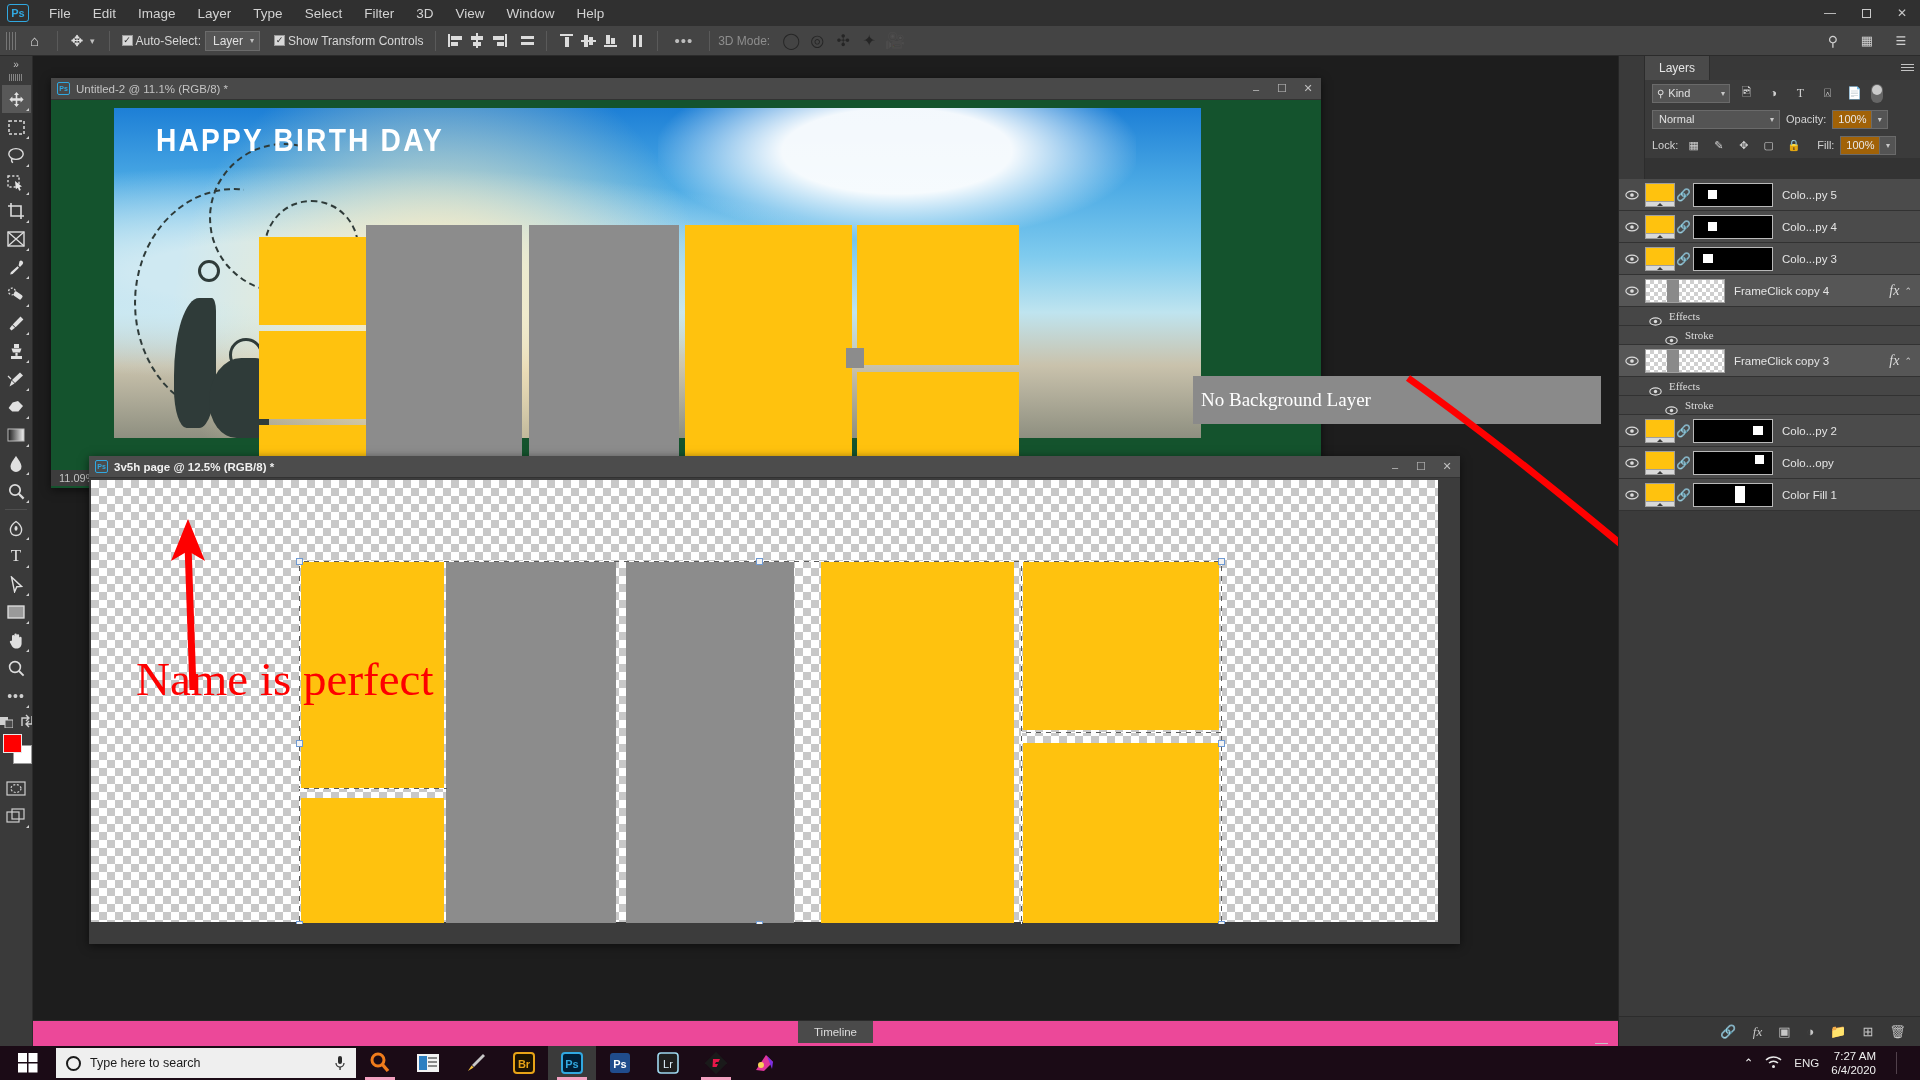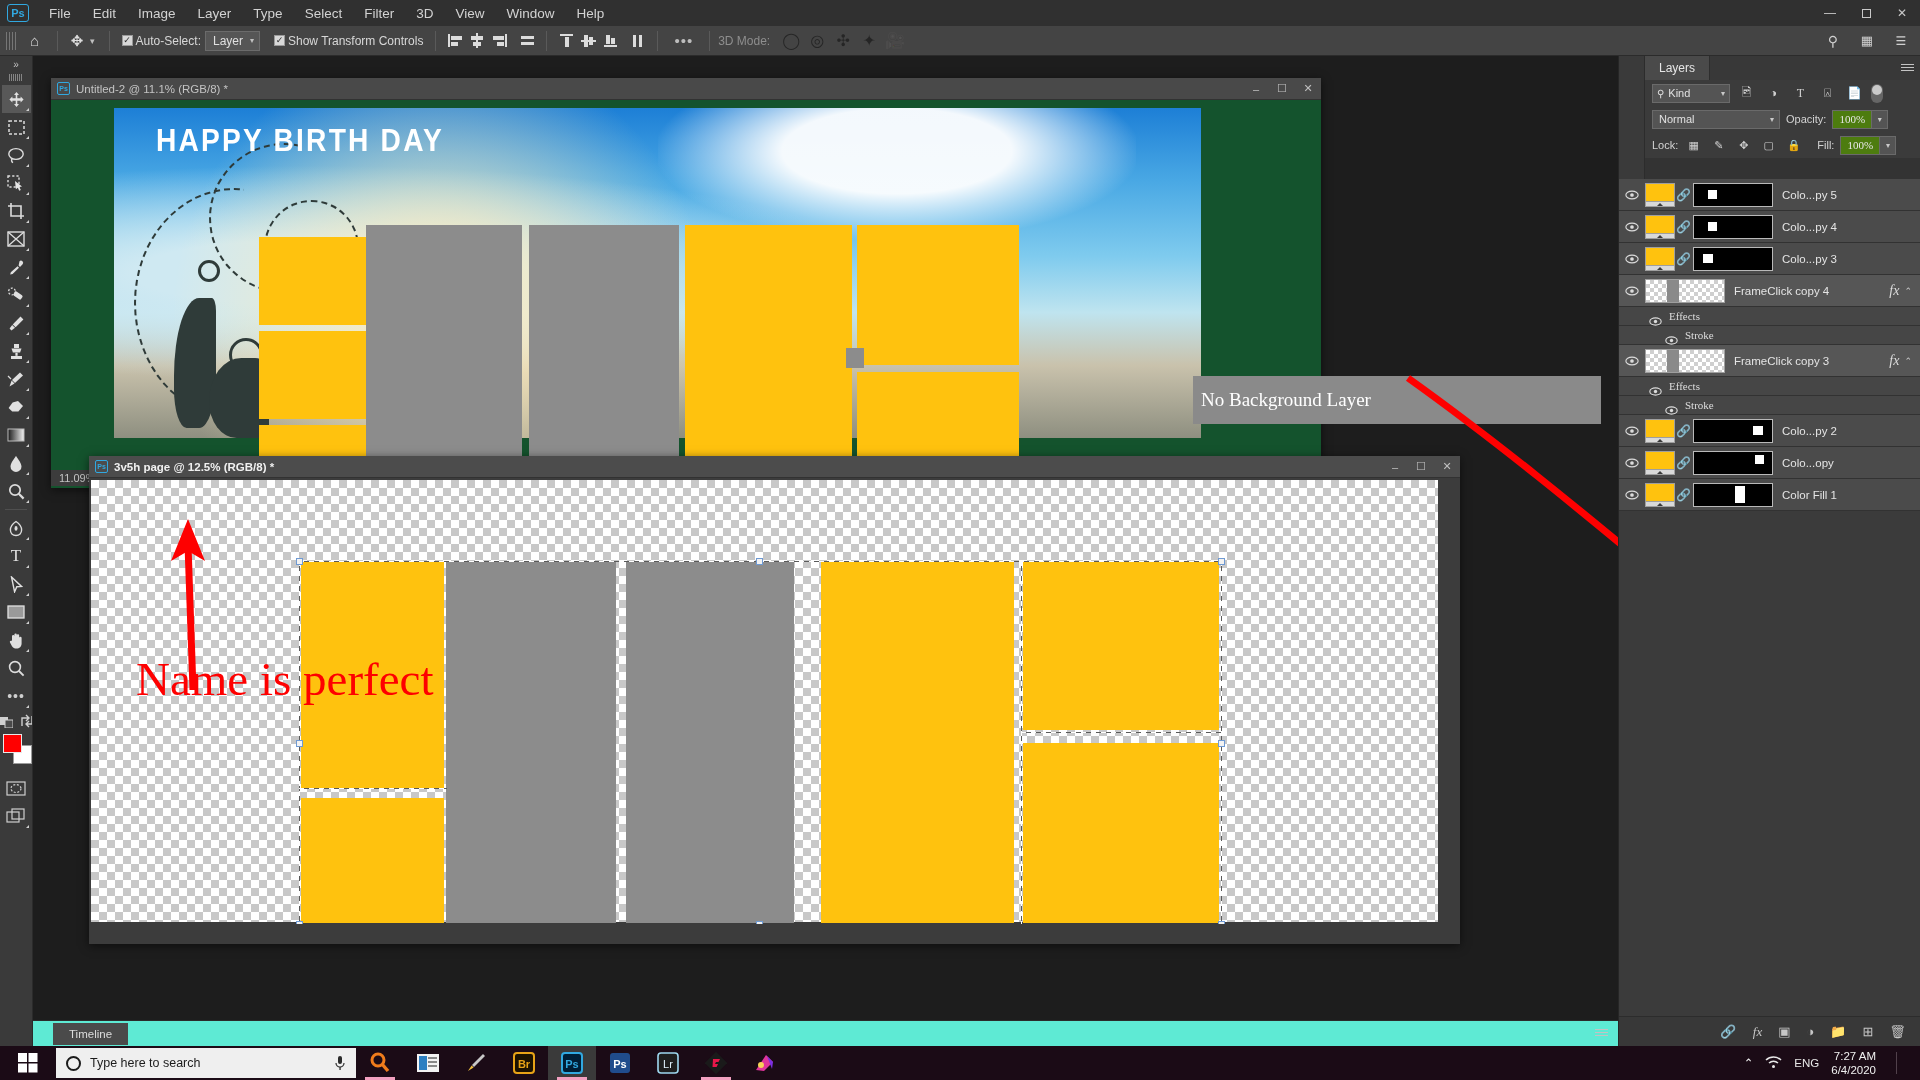--- a/index.html
+++ b/index.html
@@ -164,22 +164,22 @@
   .kind-field { display:flex; align-items:center; background:#545454; border:1px solid #6a6a6a;
     height:19px; width:78px; padding:0 4px; color:#e0e0e0; font-size:11px; gap:4px; position:relative;}
   .kind-field .car { position:absolute; right:4px; font-size:8px; color:#c9c9c9; }
   .filt-ico { width:21px; height:19px; display:flex; align-items:center; justify-content:center; color:#cfcfcf; font-size:12px;}
   .toggle-pill { width:12px; height:19px; border-radius:7px; background:#666; position:relative; }
   .toggle-pill::after { content:""; position:absolute; left:1px; top:1px; width:10px; height:10px; border-radius:50%; background:#c9c9c9; }
   .blend-select { background:#545454; border:1px solid #6a6a6a; height:19px; width:128px;
     color:#e0e0e0; font-size:11px; padding:0 16px 0 6px; display:flex; align-items:center; position:relative; }
   .blend-select .car { position:absolute; right:5px; font-size:8px; color:#c9c9c9;}
   .lbl { color:#d3d3d3; font-size:11px; }
-  .numbox { background:#4d7c0f; border:1px solid #6a6a6a; height:19px; min-width:40px;
-    color:#e8e8e8; font-size:11px; display:flex; align-items:center; justify-content:center;font-family:Liberation Serif, serif; }
+  .numbox { background:#a16207; border:1px solid #6a6a6a; height:19px; min-width:40px;
+    color:#e8e8e8; font-size:11px; display:flex; align-items:center; justify-content:center; }
   .numcar { width:16px; height:19px; background:#545454; border:1px solid #6a6a6a; border-left:none;
     display:flex; align-items:center; justify-content:center; color:#c9c9c9; font-size:8px; }
   .lockico { width:19px; height:19px; display:flex; align-items:center; justify-content:center; color:#cfcfcf; font-size:11px;}
 
   #layerlist { position:absolute; left:0; right:0; top:123px; bottom:30px; background:#3b3b3b; overflow:hidden; }
   .layer {
     height:32px; display:flex; align-items:center; border-bottom:1px solid #323232;
     background:#4b4b4b; position:relative;
   }
   .layer.eff { background:#464646; height:19px; }
@@ -210,21 +210,21 @@
   .eff-indent1 { padding-left:30px; display:flex; align-items:center; gap:7px; }
   .eff-indent2 { padding-left:46px; display:flex; align-items:center; gap:7px; }
   #lp-footer { position:absolute; left:0; right:0; bottom:0; height:30px; background:#383838;
     display:flex; align-items:center; justify-content:flex-end; gap:16px; padding-right:14px;
     border-top:1px solid #2c2c2c; color:#c6c6c6; font-size:13px; }
   #panel-left-strip { position:absolute; left:0; top:0; bottom:0; width:26px; background:#3a3a3a;
     border-right:1px solid #2c2c2c; }
 
   
   #timeline { position:absolute; left:33px; right:302px; bottom:34px; height:26px;
-    background:#5eead4; border-top:1px solid #2b2b2b; display:flex; align-items:center; }
+    background:#ec4899; border-top:1px solid #2b2b2b; display:flex; align-items:center;flex-direction:column; }
   #tl-tab { background:#4a4a4a; color:#dcdcdc; font-size:11.5px; padding:5px 16px; margin-left:20px; }
   #tl-menu { margin-left:auto; margin-right:10px; }
 
   
   #taskbar { position:absolute; left:0; bottom:0; width:1920px; height:34px; background:#1b0b16; display:flex; align-items:center; }
   #startbtn { width:56px; height:34px; display:flex; align-items:center; justify-content:center; }
   #searchbox { width:300px; height:30px; background:#efefef; display:flex; align-items:center;
     gap:9px; padding:0 10px; }
   #search-circle { width:15px; height:15px; border:2px solid #1b1b1b; border-radius:50%; flex:none; }
   #search-ph { color:#1b1b1b; font-size:12.5px; flex:1; }

